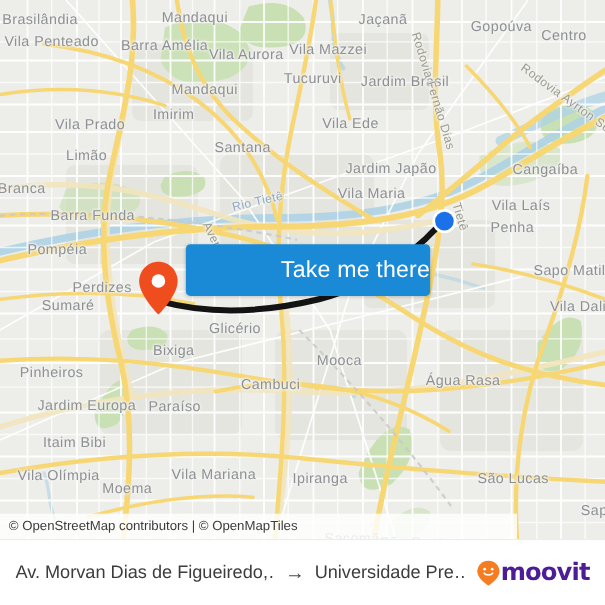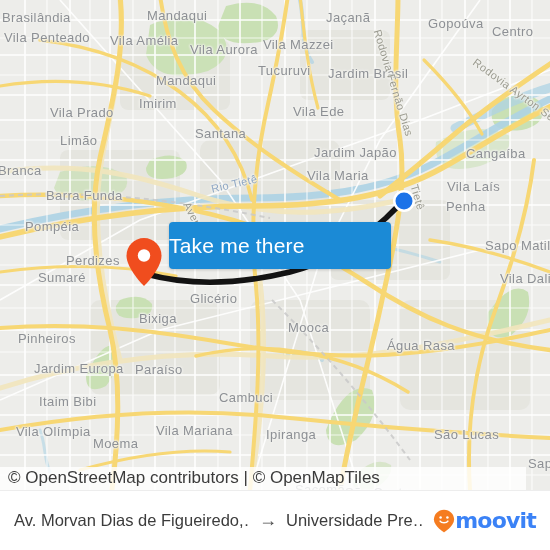--- a/index.html
+++ b/index.html
@@ -42,45 +42,45 @@
   .map-label.water {
     color: #8fa7c4;
     font-size: 11px;
     font-style: normal;
   }
 
   
   .attribution {
     position: absolute;
     left: 0; bottom: 0;
-    width: 526px;
+    width: 470px;
     padding: 4px 8px 5px 8px;
     background: rgba(255,255,255,0.82);
     color: #3b3b3b;
-    font-size: 17px;
+    font-size: 12px;
     line-height: 14px;
     white-space: nowrap;
   }
 
   
   .cta {
     position: absolute;
     left: 169px; top: 222px;
     width: 222px; height: 47px;
     background: #1b8ad6;
     border: none;
     border-radius: 4px;
     color: #ffffff;
     font-size: 21px;
     font-family: "Liberation Sans", sans-serif;
     letter-spacing: 0.2px;
     cursor: pointer;
     display: flex;
     align-items: center;
-    justify-content: flex-start;
+    justify-content: flex-end;
     box-shadow: 0 1px 3px rgba(0,0,0,0.18);
   }
 
   
   .footer {
     position: absolute;
     left: 0; top: 490px;
     width: 550px; height: 60px;
     background: #ffffff;
     display: flex;
@@ -103,21 +103,21 @@
   .footer .dest    { flex: 0 1 auto; overflow: hidden; }
   .brand {
     display: flex;
     align-items: center;
     flex: 0 0 auto;
     margin-left: 10px;
   }
   .brand-name {
     font-size: 22px;
     font-weight: bold;
-    color: #3b82f6;
+    color: #4c1d95;
     letter-spacing: -0.8px;
     margin-left: 0;
     font-family: "DejaVu Sans", sans-serif;
   }
 </style>
 </head>
 <body>
 
 <div id="app">
 
@@ -237,21 +237,21 @@
       </g>
     </svg>
 
     <div id="place-labels">
         <div class="map-label" style="left: 2px; top: 10px;">Brasilândia</div>
         <div class="map-label" style="left: 147px; top: 8px;">Mandaqui</div>
         <div class="map-label" style="left: 326px; top: 10px;">Jaçanã</div>
         <div class="map-label" style="left: 428px; top: 16px;">Gopoúva</div>
         <div class="map-label" style="left: 492px; top: 24px;">Centro</div>
         <div class="map-label" style="left: 4px; top: 30px;">Vila Penteado</div>
-        <div class="map-label" style="left: 110px; top: 33px;">Vila Amélia</div>
+        <div class="map-label" style="left: 110px; top: 33px;">Barra Amélia</div>
         <div class="map-label" style="left: 190px; top: 42px;">Vila Aurora</div>
         <div class="map-label" style="left: 263px; top: 37px;">Vila Mazzei</div>
         <div class="map-label" style="left: 258px; top: 63px;">Tucuruvi</div>
         <div class="map-label" style="left: 156px; top: 73px;">Mandaqui</div>
         <div class="map-label" style="left: 328px; top: 66px;">Jardim Brasil</div>
         <div class="map-label" style="left: 50px; top: 105px;">Vila Prado</div>
         <div class="map-label" style="left: 139px; top: 96px;">Imirim</div>
         <div class="map-label" style="left: 293px; top: 104px;">Vila Ede</div>
         <div class="map-label" style="left: 60px; top: 133px;">Limão</div>
         <div class="map-label" style="left: 195px; top: 126px;">Santana</div>
@@ -264,21 +264,21 @@
         <div class="map-label" style="left: 446px; top: 199px;">Penha</div>
         <div class="map-label" style="left: 25px; top: 219px;">Pompéia</div>
         <div class="map-label" style="left: 485px; top: 238px;">Sapo Matilde</div>
         <div class="map-label" style="left: 66px; top: 253px;">Perdizes</div>
         <div class="map-label" style="left: 38px; top: 270px;">Sumaré</div>
         <div class="map-label" style="left: 500px; top: 271px;">Vila Dalila</div>
         <div class="map-label" style="left: 190px; top: 291px;">Glicério</div>
         <div class="map-label" style="left: 139px; top: 311px;">Bixiga</div>
         <div class="map-label" style="left: 288px; top: 320px;">Mooca</div>
         <div class="map-label" style="left: 18px; top: 331px;">Pinheiros</div>
-        <div class="map-label" style="left: 219px; top: 342px; margin-top: 48px;">Cambuci</div>
+        <div class="map-label" style="left: 219px; top: 342px;">Cambuci</div>
         <div class="map-label" style="left: 352px; top: 338px; padding-left: 35px;">Água Rasa</div>
         <div class="map-label" style="left: 15px; top: 361px; margin-left: 19px;">Jardim Europa</div>
         <div class="map-label" style="left: 135px; top: 362px;">Paraíso</div>
         <div class="map-label" style="left: 39px; top: 394px;">Itaim Bibi</div>
         <div class="map-label" style="left: 16px; top: 424px;">Vila Olímpia</div>
         <div class="map-label" style="left: 93px; top: 436px;">Moema</div>
         <div class="map-label" style="left: 156px; top: 423px;">Vila Mariana</div>
         <div class="map-label" style="left: 266px; top: 427px;">Ipiranga</div>
         <div class="map-label" style="left: 434px; top: 427px;">São Lucas</div>
         <div class="map-label" style="left: 528px; top: 456px;">Sapo</div>

